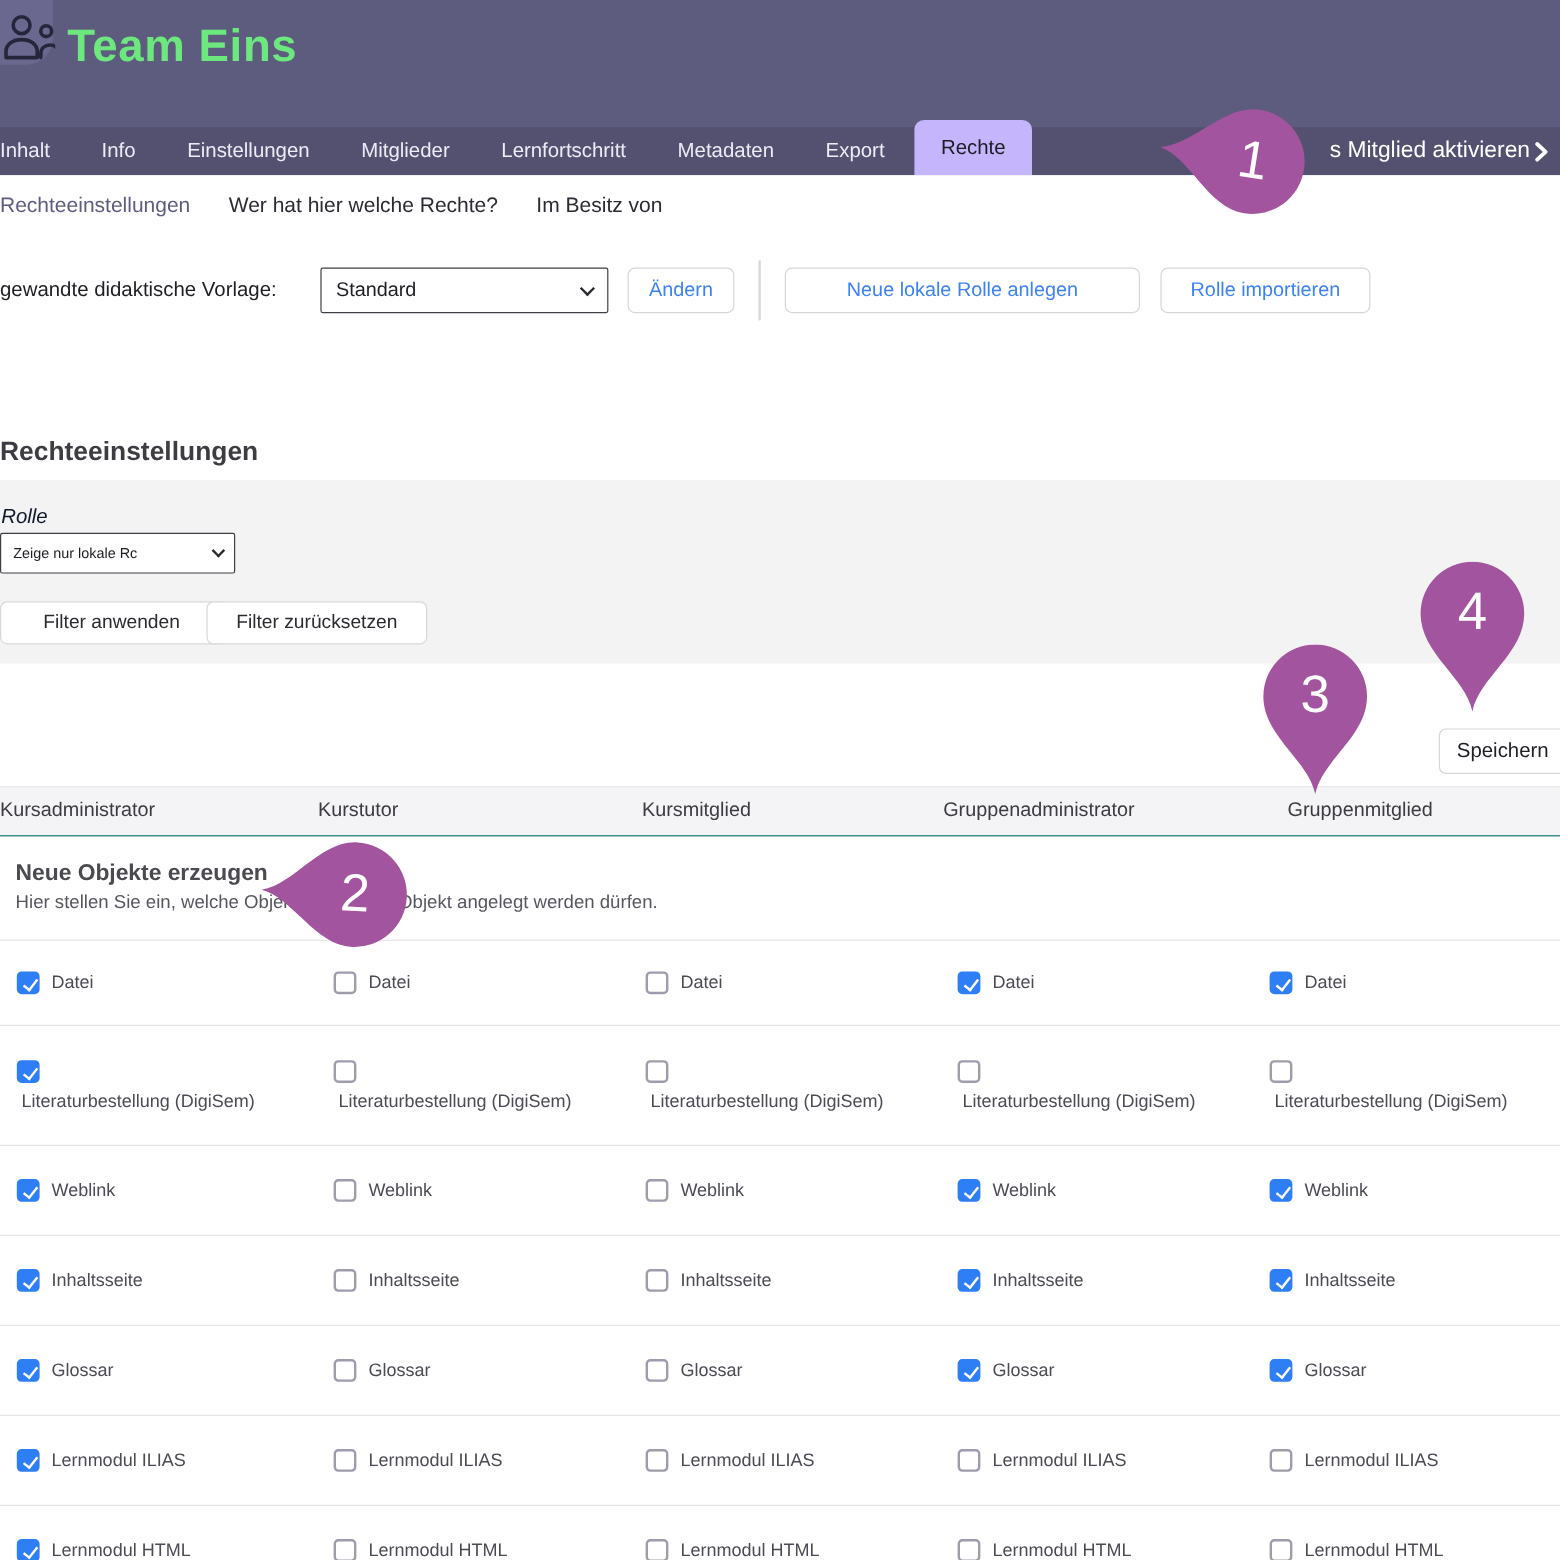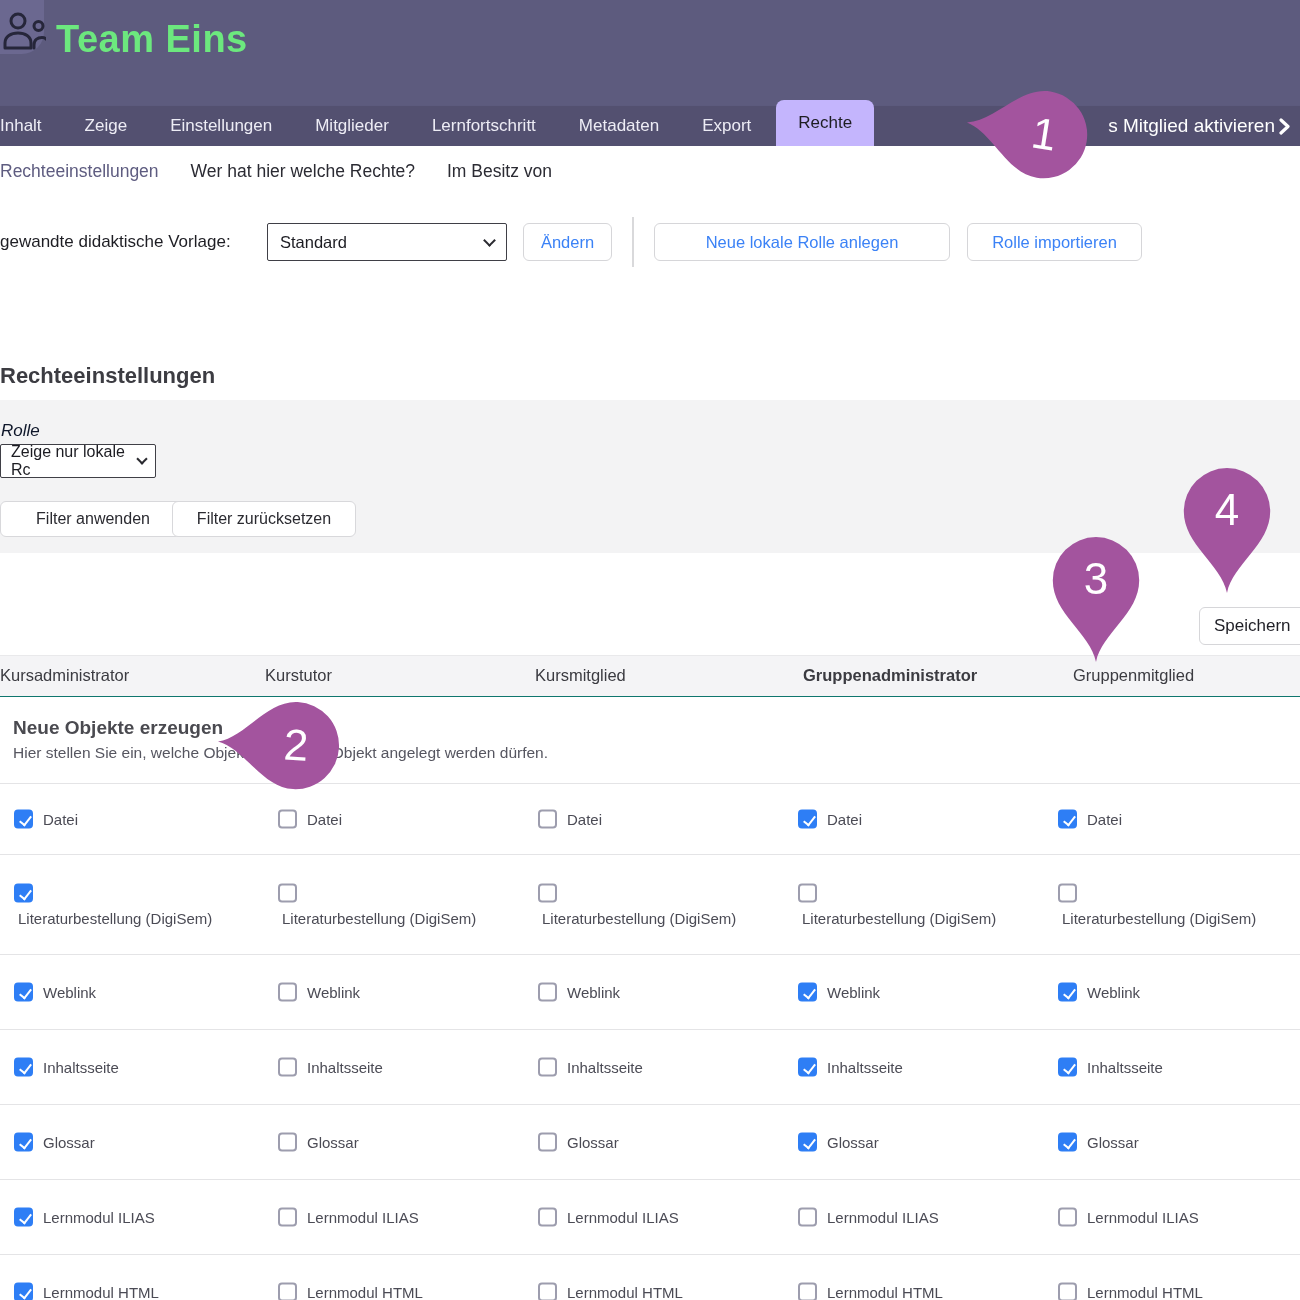--- a/index.html
+++ b/index.html
@@ -41,36 +41,36 @@
   .vdivider{width:2px;height:50px;background:#d9d9db;margin:0 20px;}
   .btn-newrole{width:296px;margin-right:17px;}
   .btn-import{width:175px;}
 
   
   .section-h2{position:absolute;left:0;top:363px;font-size:22px;font-weight:bold;color:#3c3c42;}
 
   
   .filter-panel{position:absolute;left:0;top:400px;width:100%;height:153px;background:var(--panel-gray);}
   .role-label{position:absolute;left:1px;top:21px;font-size:17px;font-style:italic;color:#0f172a;}
-  .select.role{position:absolute;left:0;top:44px;width:156px;height:34px;font-size:16px;padding:0 26px 0 10px;}
+  .select.role{position:absolute;left:0;top:44px;width:196px;height:34px;font-size:12px;padding:0 26px 0 10px;}
   .select.role .chev{right:9px;top:12px;width:8px;height:8px;}
   .fbtn{position:absolute;top:101px;height:36px;background:#fff;border:1.5px solid #d8d8db;border-radius:6px;
         display:flex;align-items:center;justify-content:center;font-size:16px;color:#2a2a30;cursor:pointer;}
   .fbtn.apply{left:0;width:186px;}
   .fbtn.reset{left:172px;width:184px;}
 
   
   .save-btn{position:absolute;left:1199px;top:607px;width:121px;height:38px;background:#fff;border:1.5px solid #d6d6d9;
             border-radius:6px;display:flex;align-items:center;padding-left:14px;font-size:17px;color:#1f1f26;cursor:pointer;}
 
   
   .table-block{position:absolute;left:0;top:655px;right:0;}
   .col-head{height:42px;background:#f4f4f6;border-top:1px solid #e9e9eb;border-bottom:1px solid #0f766e;position:relative;}
   .col-head span{position:absolute;top:10px;font-size:16.5px;color:#3b3b41;white-space:nowrap;}
-  .ch0{left:0;} .ch1{left:265px;} .ch2{left:535px;} .ch3{left:803px;font-weight:bold;} .ch4{left:1073px;}
+  .ch0{left:0;} .ch1{left:265px;} .ch2{left:535px;} .ch3{left:786px;} .ch4{left:1073px;}
 
   .group-section{height:87px;border-bottom:1px solid #e4e4e6;padding:20px 0 0 13px;}
   .group-title{font-size:19px;font-weight:bold;color:#4a4a50;}
   .group-desc{font-size:15.5px;color:#565660;margin-top:5px;}
 
   .prow{position:relative;height:75px;border-bottom:1px solid #e4e4e6;}
   .prow.first{height:71px;}
   .prow.tall{height:100px;}
   .cell{position:absolute;top:50%;transform:translateY(-50%);display:flex;align-items:center;gap:10px;}
   .cell.c0{left:14px;} .cell.c1{left:278px;} .cell.c2{left:538px;} .cell.c3{left:798px;} .cell.c4{left:1058px;}
@@ -105,21 +105,21 @@
           <path d="M3,36 V31 C3,24.5 9,21 16,21 C23,21 29,24.5 29,31 V36 Z"></path>
           <circle cx="36.5" cy="14" r="4.5"></circle>
           <path d="M32,36 V33 C32,28 35.5,25.5 40,25.5 C42,25.5 43.5,26 44,27"></path>
         </g>
       </svg>
     </div>
     <div class="page-title">Team Eins</div>
 
     <div class="nav">
       <span class="nav-tab">Inhalt</span>
-      <span class="nav-tab">Zeige</span>
+      <span class="nav-tab">Info</span>
       <span class="nav-tab">Einstellungen</span>
       <span class="nav-tab">Mitglieder</span>
       <span class="nav-tab">Lernfortschritt</span>
       <span class="nav-tab">Metadaten</span>
       <span class="nav-tab">Export</span>
       <span class="nav-tab active">Rechte</span>
       <span class="nav-overflow">
         <span>s Mitglied aktivieren</span>
         <svg width="11" height="17" viewBox="0 0 11 17">
           <path d="M2,2 L9,8.5 L2,15" fill="none" stroke="#fff" stroke-width="3.2" stroke-linecap="round" stroke-linejoin="round"></path>

